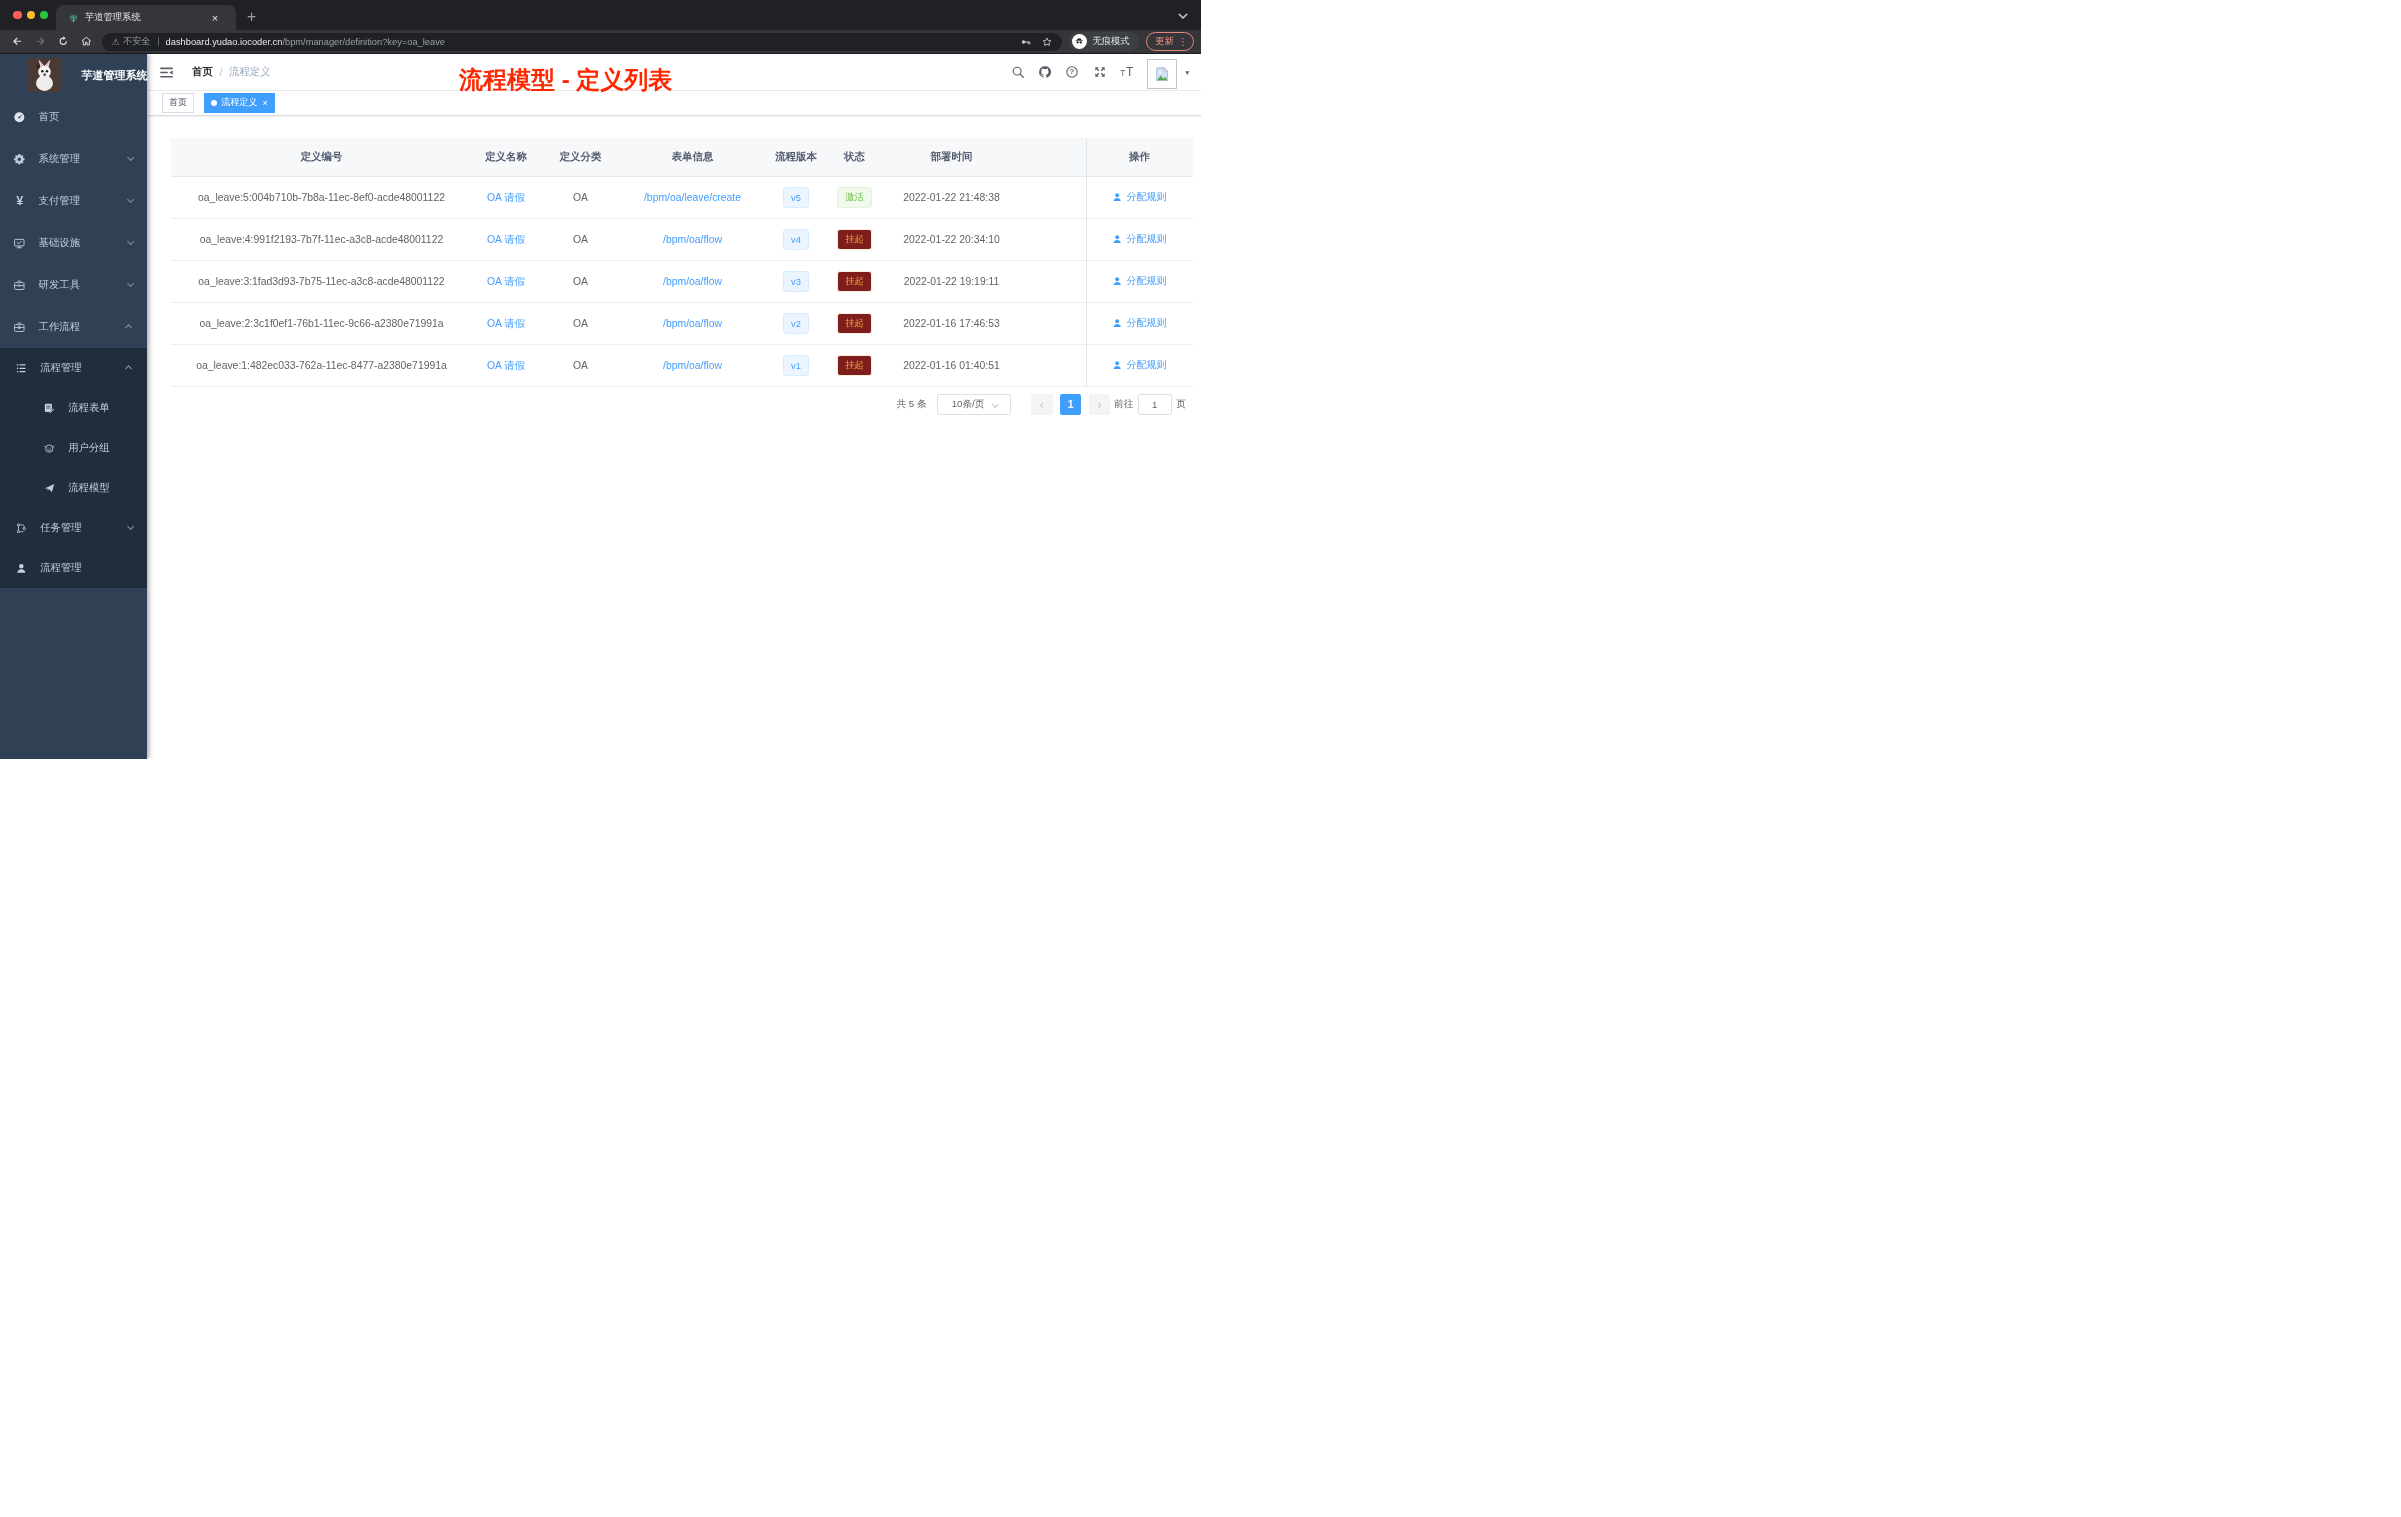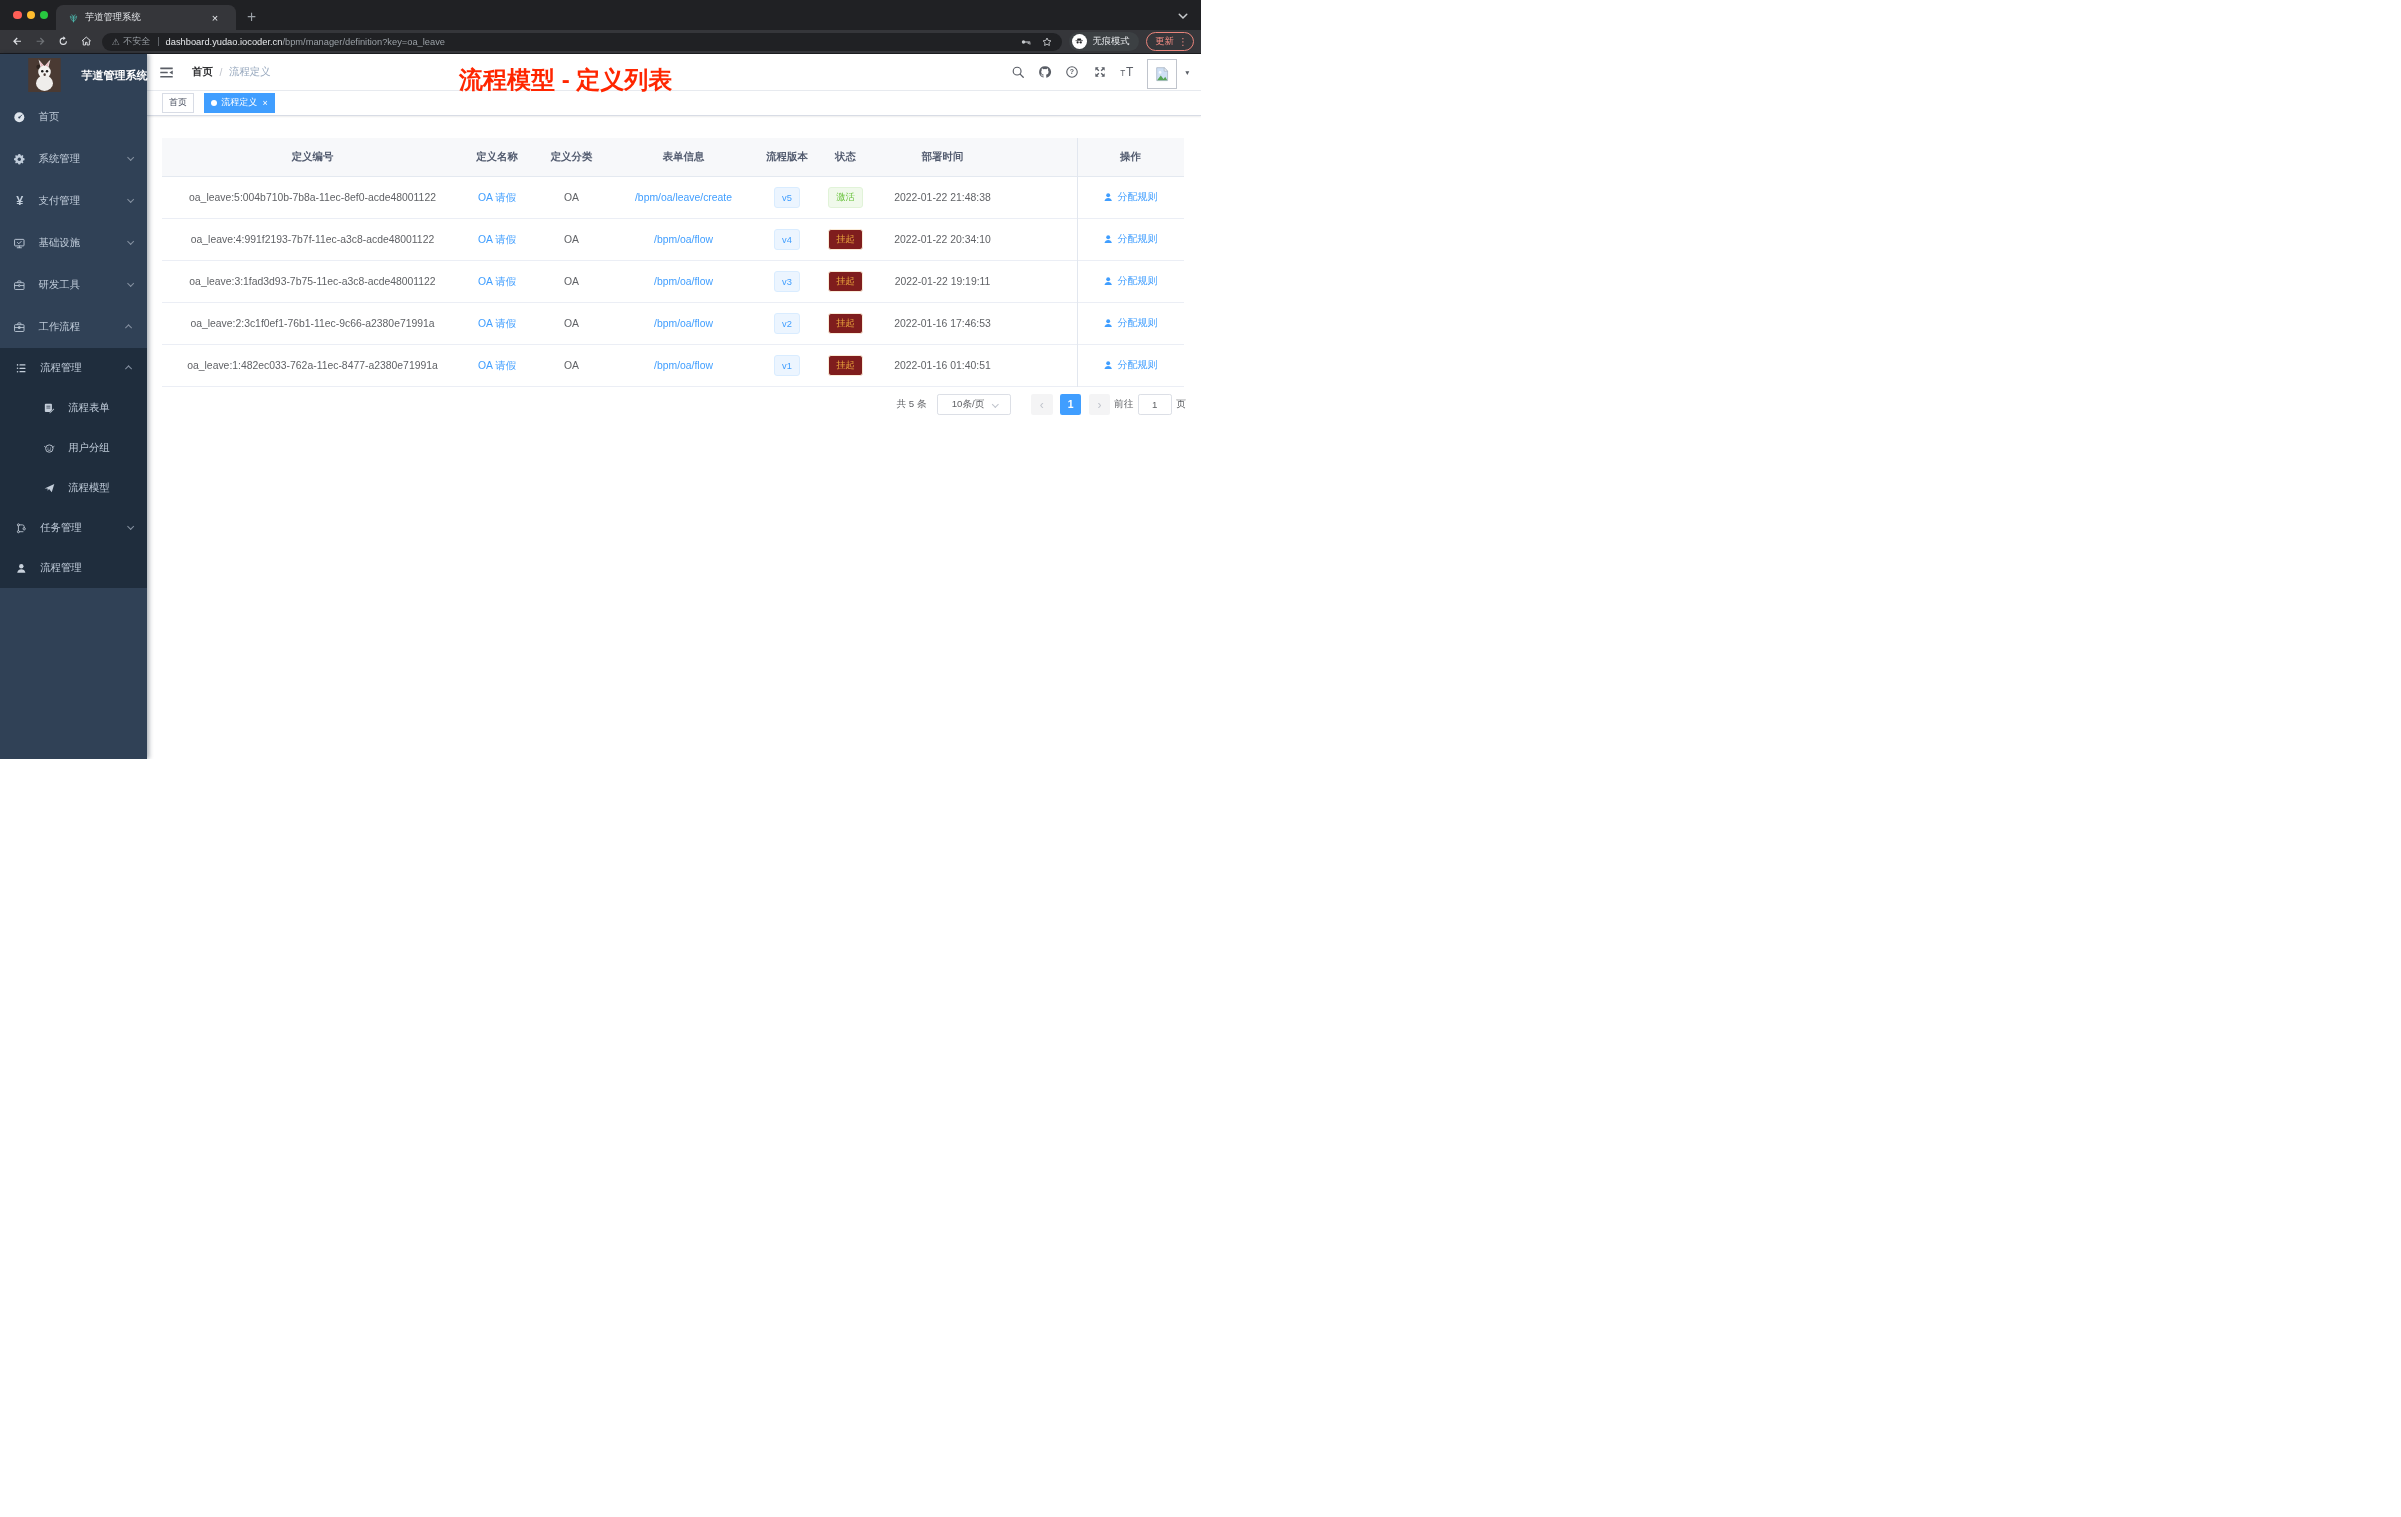--- a/index.html
+++ b/index.html
@@ -86,21 +86,21 @@
 
   .tagsbar { height:25px; background:#fff; border-bottom:0.7px solid #d8dce5;
     box-shadow:0 0.7px 2.2px rgba(0,0,0,.12); display:flex; align-items:center; padding-left:15px;
     position:relative; z-index:2; }
   .tag-item { height:19.3px; display:inline-flex; align-items:center; border:0.7px solid #d8dce5;
     background:#fff; color:#495060; font-size:9px; padding:0 6px; margin-right:9.7px; cursor:pointer; }
   .tag-item.active { background:#409eff; border-color:#409eff; color:#fff; }
   .tag-dot { width:6px; height:6px; border-radius:50%; background:#fff; margin-right:4.5px; }
   .tag-close { margin-left:5.2px; font-size:9px; }
 
-  .content { flex:1; background:#fff; padding:22px 15px 0 15px; }
+  .content { flex:1; background:#fff; padding:22px 15px 0 24px; }
   .table { position:relative; width:1022px; font-size:10.4px; color:#606266; }
   .tr { display:flex; align-items:center; height:42px; border-bottom:0.7px solid #ebeef5; }
   .thead { height:39px; background:#f7f8fa; border-bottom:0.7px solid #e4e9f0; font-weight:700; color:#515a6e; }
   .td { text-align:center; white-space:nowrap; overflow:hidden; }
   .c-id{flex:0 0 301px;} .c-name{flex:0 0 68px;} .c-cat{flex:0 0 81px;} .c-form{flex:0 0 143px;}
   .c-ver{flex:0 0 64px;} .c-status{flex:0 0 53px;} .c-time{flex:0 0 141px;} .c-fill{flex:1;}
   .c-act{flex:0 0 107px;}
   .link { color:#409eff; cursor:pointer; }
   .etag { display:inline-flex; align-items:center; justify-content:center; height:21px; padding:0 7.4px;
     border-radius:3px; font-size:9.3px; border:0.7px solid; }

